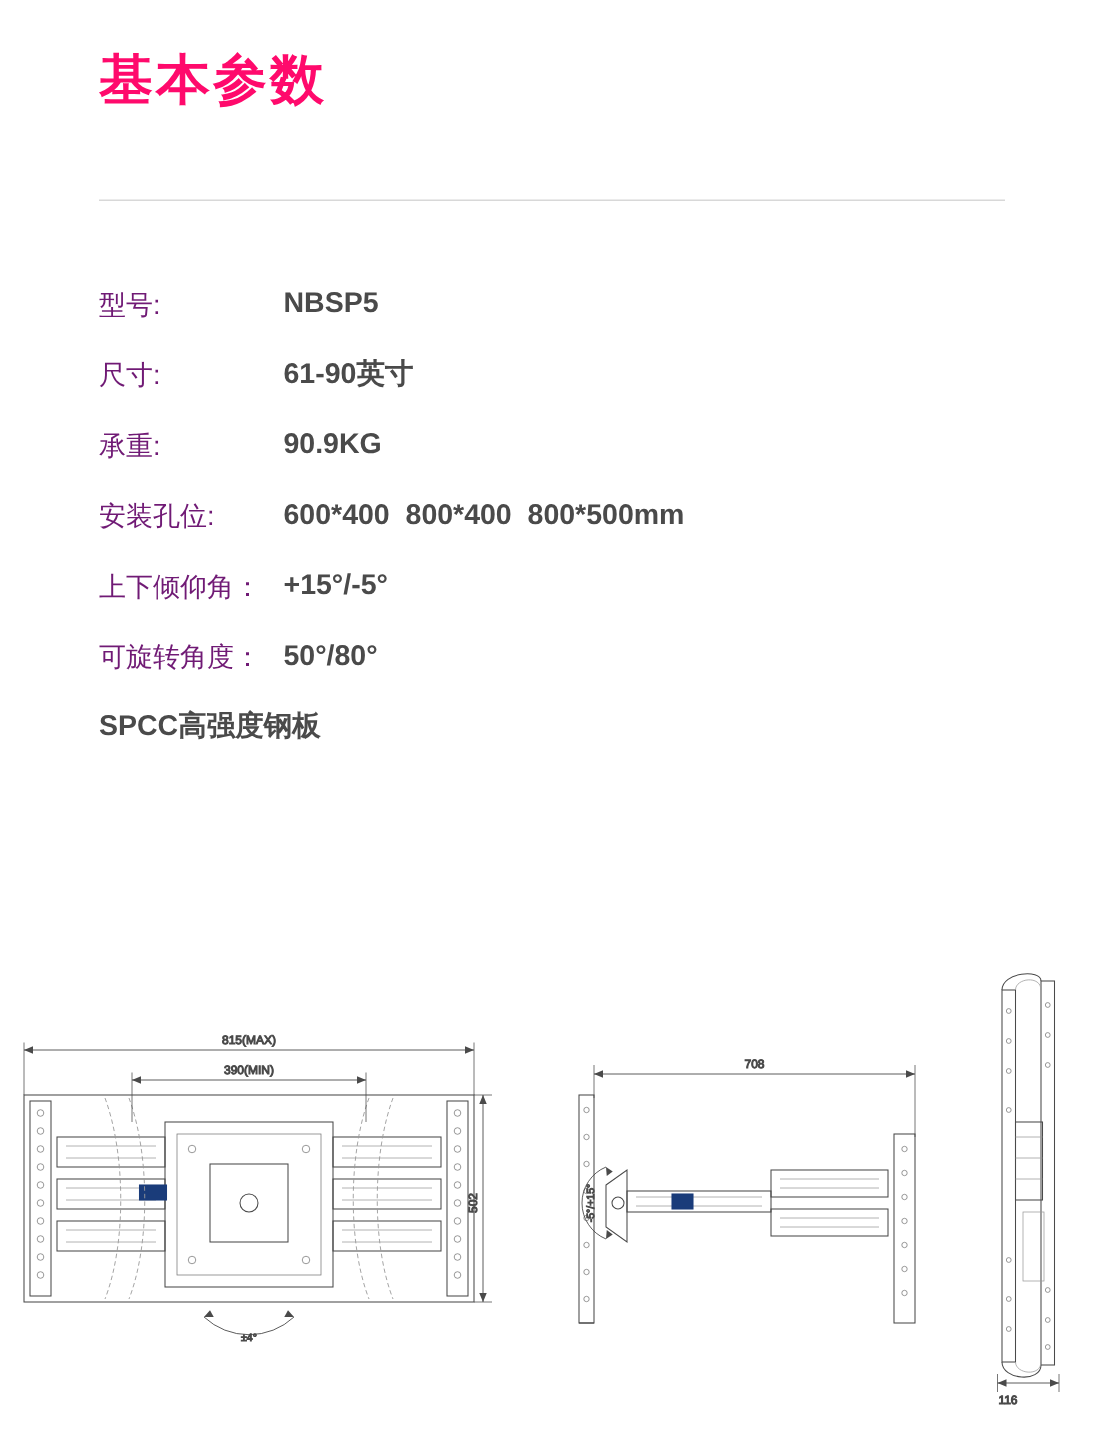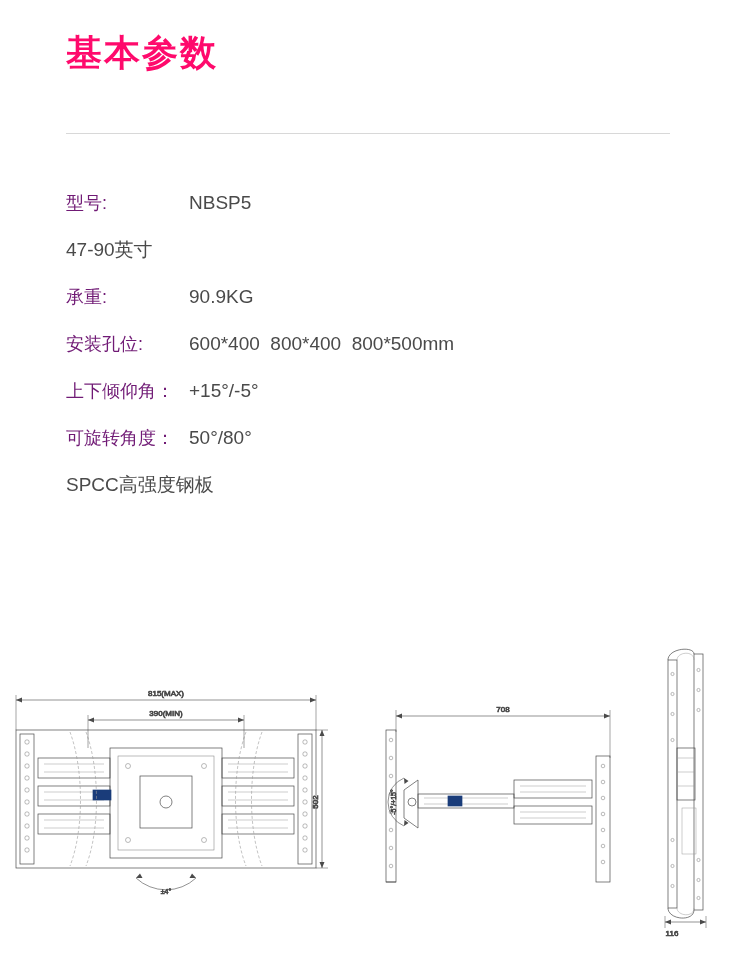--- a/index.html
+++ b/index.html
@@ -59,20 +59,21 @@
     white-space: nowrap;
   }
   .spec-value {
     font-size: 19px;
     color: #4a4a4a;
     line-height: 26px;
   }
   .spec-value .vline {
     display: block;
     white-space: pre;
+    font-weight: bold;
   }
   .spec-value .vline + .vline {
   }
   .drawings {
     position: absolute;
     left: 0;
     top: 640px;
     width: 665px;
     height: 328px;
   }
@@ -101,22 +102,23 @@
   <div class="spec-table">
 
     <div class="spec-row">
       <div class="spec-label">型号:</div>
       <div class="spec-value">
         <span class="vline">NBSP5</span>
       </div>
     </div>
 
     <div class="spec-row">
-      <div class="spec-value">
-        <span class="vline">47-90英寸</span>
+      <div class="spec-label">尺寸:</div>
+      <div class="spec-value">
+        <span class="vline">61-90英寸</span>
       </div>
     </div>
 
     <div class="spec-row">
       <div class="spec-label">承重:</div>
       <div class="spec-value">
         <span class="vline">90.9KG</span>
       </div>
     </div>
 

